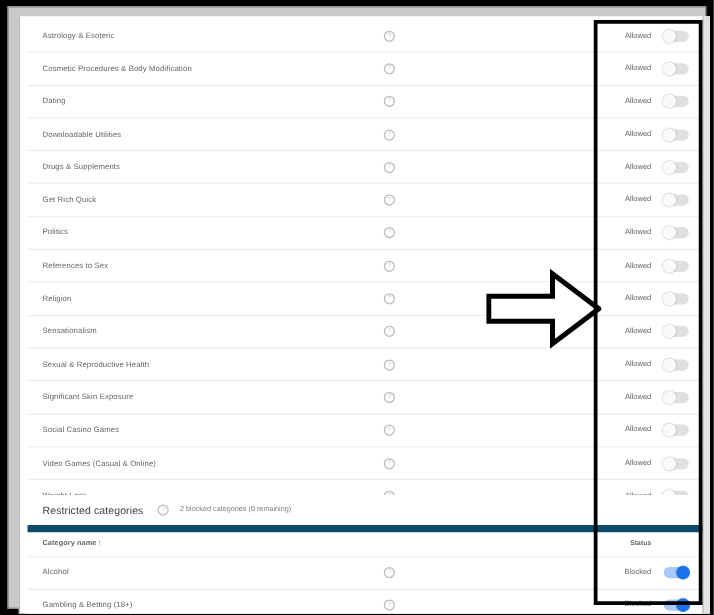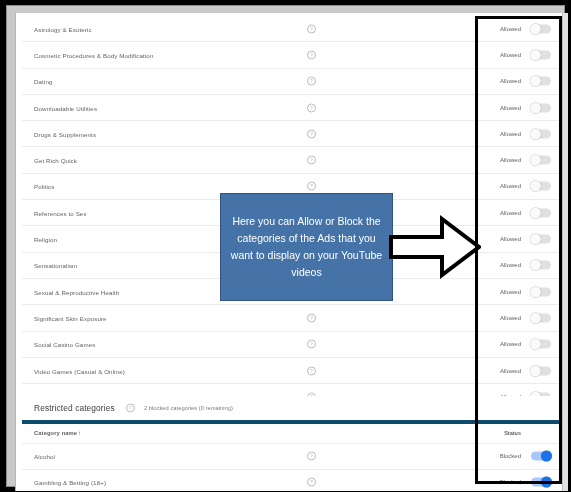--- a/index.html
+++ b/index.html
@@ -124,21 +124,21 @@
     left: auto;
     right: -1px;
     background: #1a73e8;
     box-shadow: 0 0 1px rgba(0,0,0,.35);
   }
 
   
   .section-head {
     position: relative;
     height: 24px;
-    border-bottom: 4px solid #0c4a6e;
+    border-bottom: 6px solid #0c4a6e;
     background: #ffffff;
     text-decoration: underline;
   }
   .section-title {
     position: absolute;
     left: 12px;
     top: 50%;
     transform: translateY(-50%);
     font-size: 8.4px;
     color: #3c4043;
@@ -400,23 +400,20 @@
             <div class="row-help">?</div>
             <div class="row-status">Blocked</div>
             <div class="toggle on">
               <div class="knob"></div>
             </div>
           </div>
         </div>
 
       <div id="right-gutter"></div>
 
-      <div id="callout">
-        <div id="callout-text">Here you can Allow or Block the categories of the Ads that you want to display on your YouTube videos</div>
-      </div>
 
       <div id="arrow">
         <svg width="92" height="64" viewBox="0 0 92 64" xmlns="http://www.w3.org/2000/svg">
           <polygon points="2,22 53,22 53,4 90,32 53,60 53,42 2,42" fill="#ffffff" stroke="#000000" stroke-width="4" stroke-linejoin="miter"></polygon>
         </svg>
       </div>
 
       <div id="status-highlight"></div>
 
     </div>

